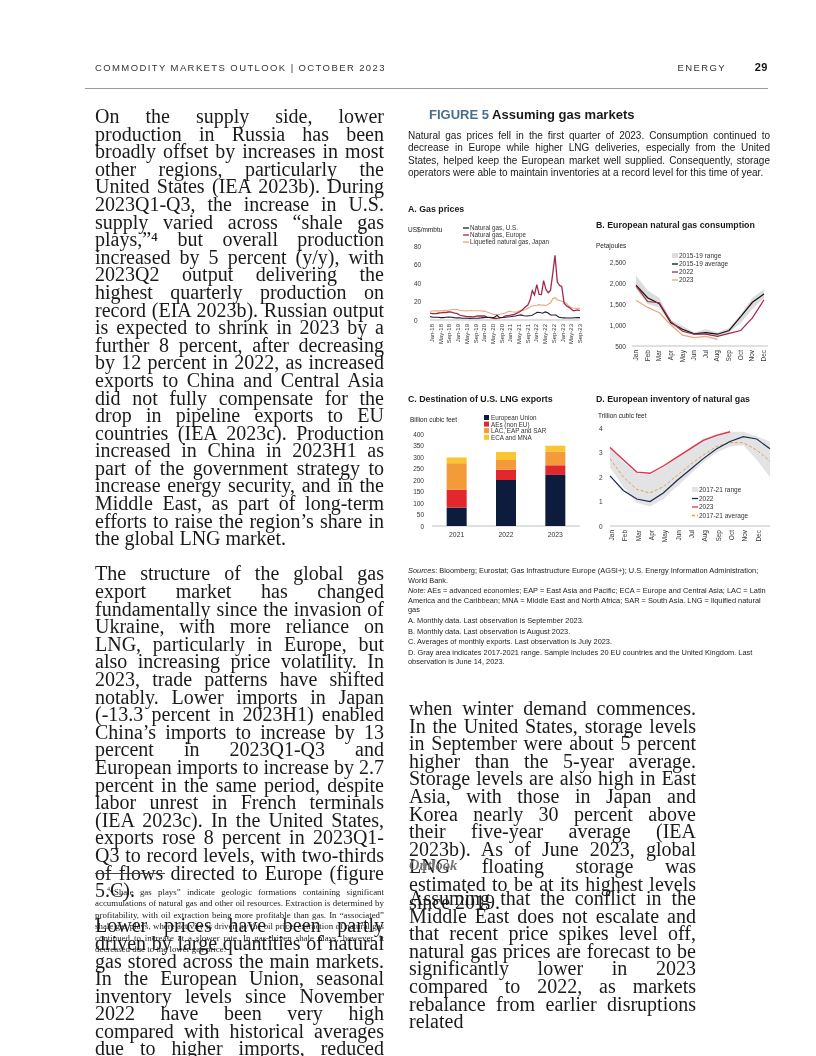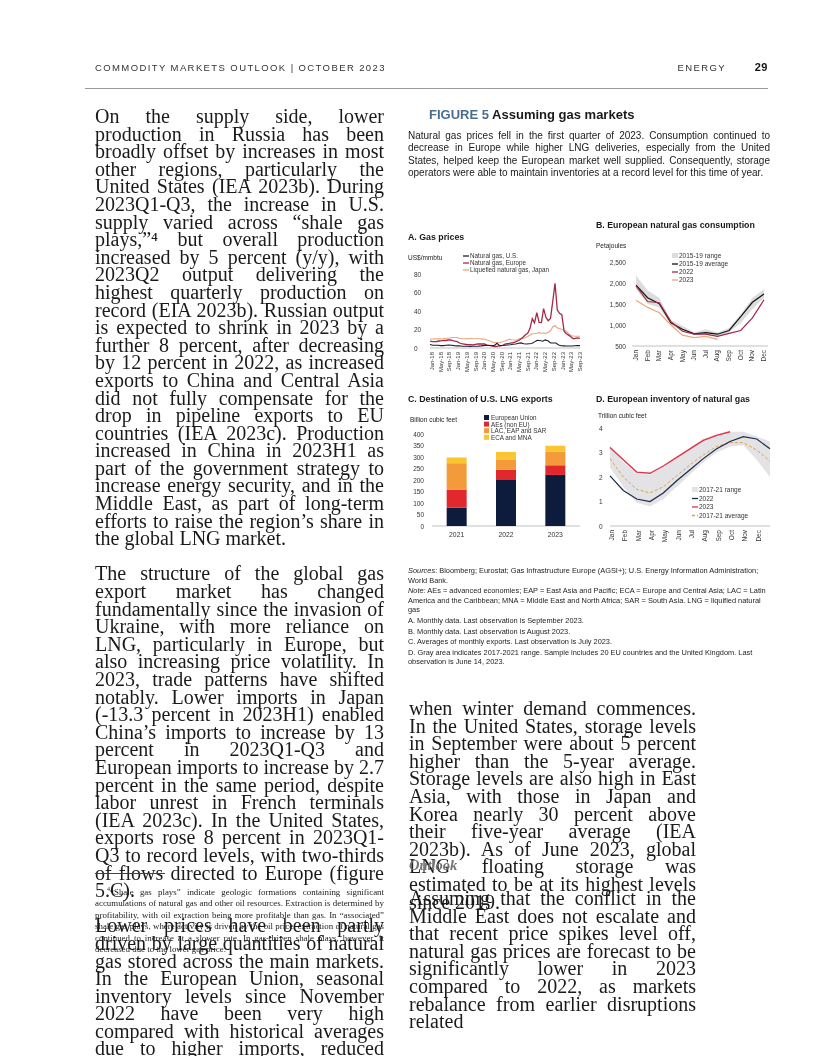--- a/index.html
+++ b/index.html
@@ -47,21 +47,21 @@
 </div>
 
 <div class="fn-rule"></div>
 <div class="footnote"><sup>4</sup><span>“Shale gas plays” indicate geologic formations containing significant accumulations of natural gas and other oil resources. Extraction is determined by profitability, with oil extraction being more profitable than gas. In “associated” shale gas plays, where activity is driven by the oil price, extraction of natural gas continued to increase at a slower rate. In gas-driven shale plays, however, it decreased due to the lower gas price.</span></div>
 
 <div class="fig">
   <p class="fig-title"><span class="num">FIGURE 5</span> <span>Assuming gas markets</span></p>
   <p class="fig-sub">Natural gas prices fell in the first quarter of 2023. Consumption continued to decrease in Europe while higher LNG deliveries, especially from the United States, helped keep the European market well supplied. Consequently, storage operators were able to maintain inventories at a record level for this time of year.</p>
 </div>
 
-<div class="panel" style="left:408px; top:232px; width:180px; height:170px;">
+<div class="panel" style="left:408px; top:204px; width:180px; height:170px;">
   <div class="panel-title">A. Gas prices</div>
   <svg id="svgA" width="180" height="150">
       <text x="0" y="14" font-size="6.5" fill="#222">US$/mmbtu</text>
       <text x="6" y="104.5" font-size="6.5" fill="#333">0</text>
       <text x="6" y="86" font-size="6.5" fill="#333">20</text>
       <text x="6" y="67.5" font-size="6.5" fill="#333">40</text>
       <text x="6" y="49" font-size="6.5" fill="#333">60</text>
       <text x="6" y="30.5" font-size="6.5" fill="#333">80</text>
       <line x1="22" y1="102" x2="172" y2="102" stroke="#999" stroke-width="0.6"></line>
       <path d="M22.0,93.2 L24.3,93.0 L26.5,92.9 L28.8,92.9 L31.1,92.9 L33.4,92.8 L35.6,92.6 L37.9,92.2 L40.2,92.2 L42.5,91.8 L44.7,91.5 L47.0,91.5 L49.3,91.6 L51.5,92.3 L53.8,92.7 L56.1,92.8 L58.4,92.9 L60.6,92.8 L62.9,92.5 L65.2,92.7 L67.5,92.8 L69.7,92.8 L72.0,92.8 L74.3,93.1 L76.5,93.1 L78.8,94.1 L81.1,94.8 L83.4,95.5 L85.6,96.5 L87.9,96.5 L90.2,96.7 L92.5,96.3 L94.7,95.7 L97.0,94.9 L99.3,94.0 L101.5,93.2 L103.8,93.7 L106.1,94.0 L108.4,94.3 L110.6,93.1 L112.9,92.6 L115.2,92.3 L117.5,91.6 L119.7,90.4 L122.0,89.0 L124.3,87.7 L126.5,87.8 L128.8,87.3 L131.1,86.6 L133.4,87.3 L135.6,87.1 L137.9,87.5 L140.2,86.3 L142.5,84.8 L144.7,81.0 L147.0,79.5 L149.3,81.9 L151.5,82.5 L153.8,83.2 L156.1,84.2 L158.4,85.3 L160.6,87.8 L162.9,89.5 L165.2,90.0 L167.5,90.3 L169.7,90.2 L172.0,90.2" fill="none" stroke="#e8a87c" stroke-width="1.1"></path>

